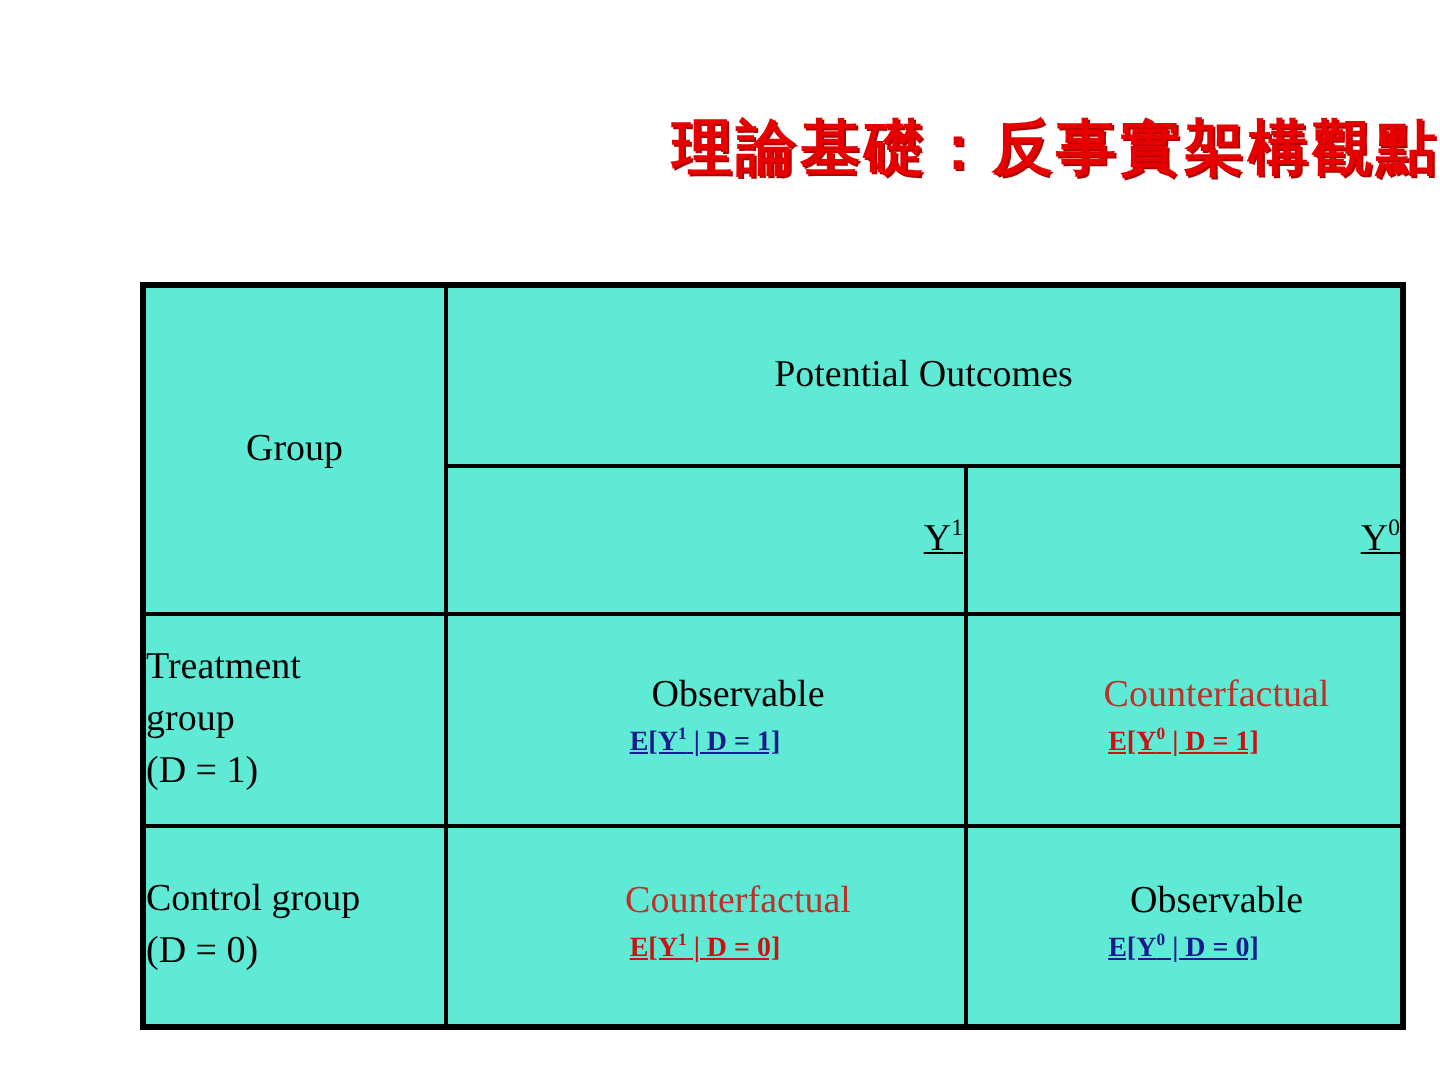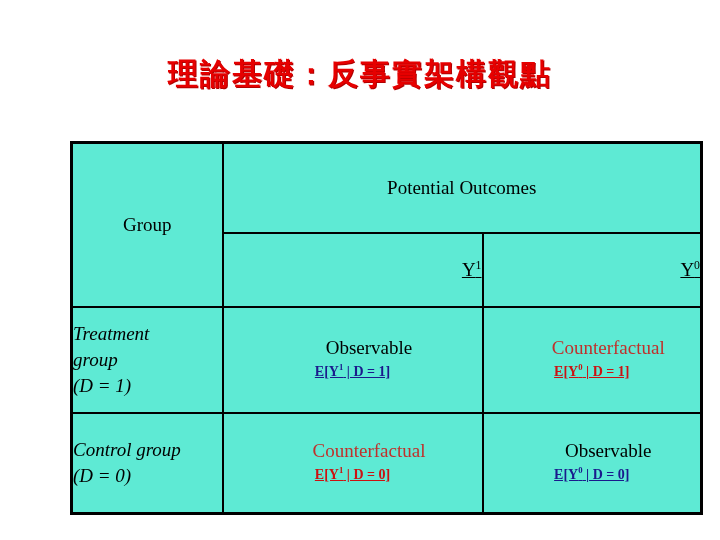--- a/index.html
+++ b/index.html
@@ -14,21 +14,21 @@
     overflow: hidden;
     position: relative;
   }
 
   
   .slide-title {
     position: absolute;
     top: 54px;
     left: 0;
     width: 720px;
-    text-align: center;
+    text-align: right;
     font-family: "DejaVu Sans", "Liberation Sans", sans-serif;
     font-size: 30px;
     font-weight: bold;
     color: #e60000;
     letter-spacing: 2px;
     text-shadow: 1px 1px 0 #b00000;
     white-space: nowrap;
   }
 
   
@@ -85,21 +85,21 @@
   }
 
   .cell-rowlabel {
     text-align: left;
     font-size: 19px;
     color: #000000;
     vertical-align: top;
     padding: 7px 0 0 8px;
     line-height: 1.38;
   }
-  .cell-rowlabel .rl-line { display: block; white-space: nowrap; font-style: italic; }
+  .cell-rowlabel .rl-line { display: block; white-space: nowrap; }
 
   .cell-outcome {
     text-align: center;
     vertical-align: top;
     padding-top: 9px;
   }
   .outcome-word {
     display: block;
     font-size: 19px;
     line-height: 1.25;

